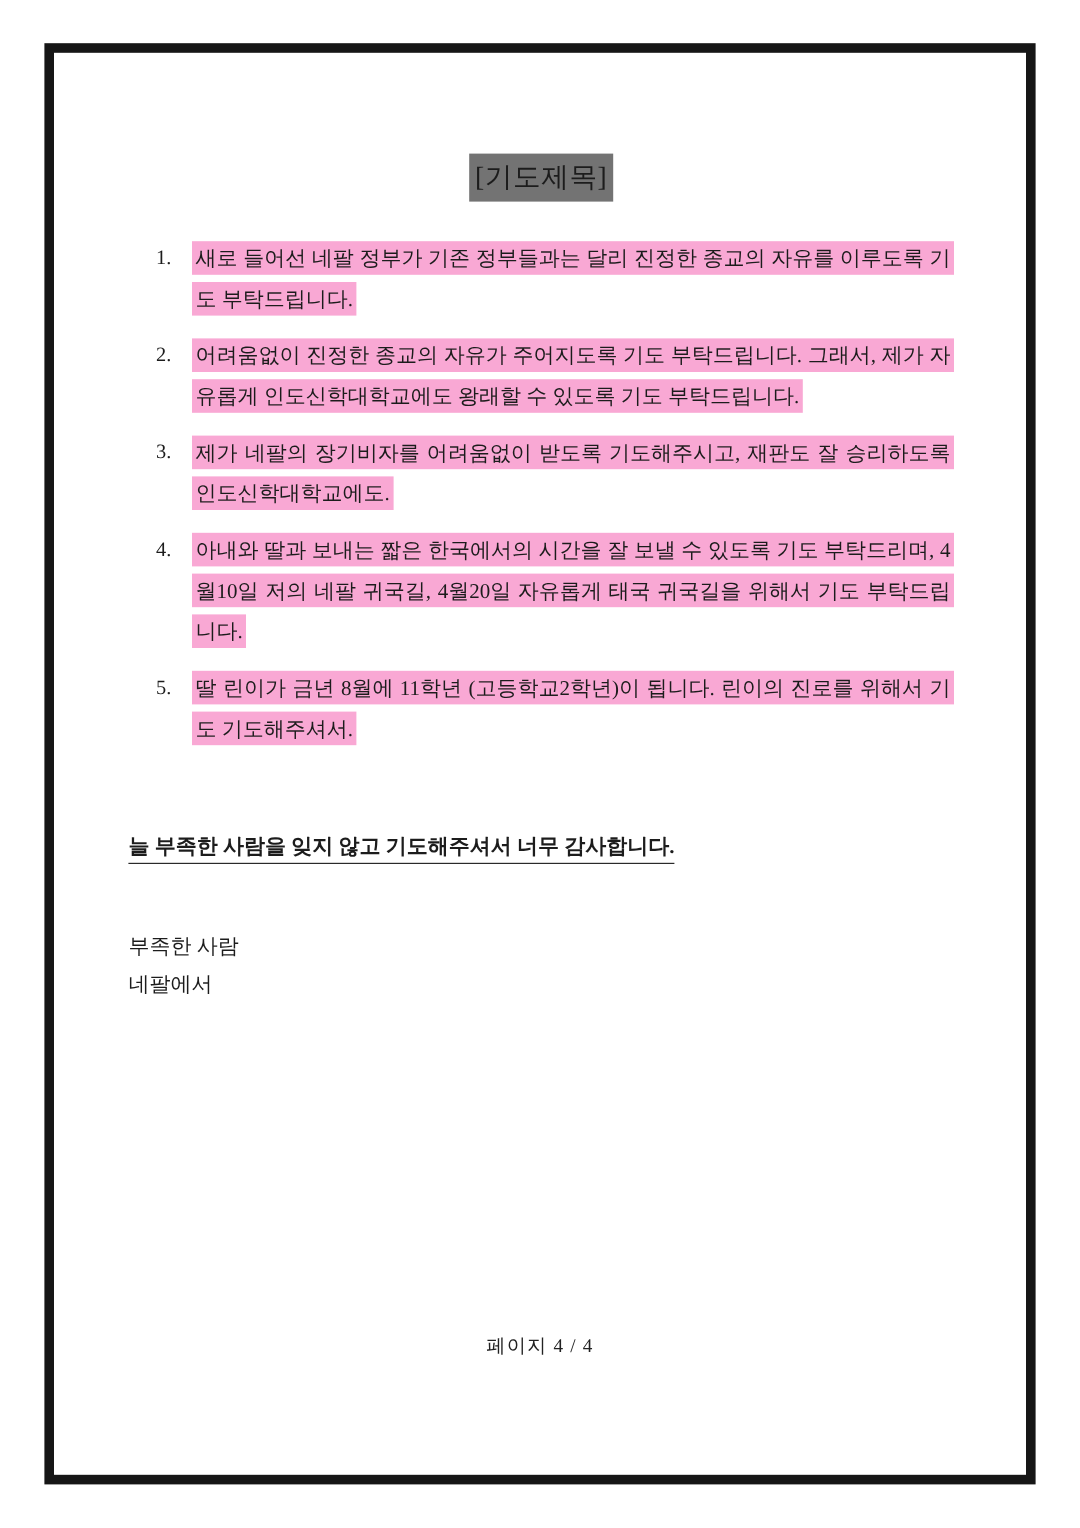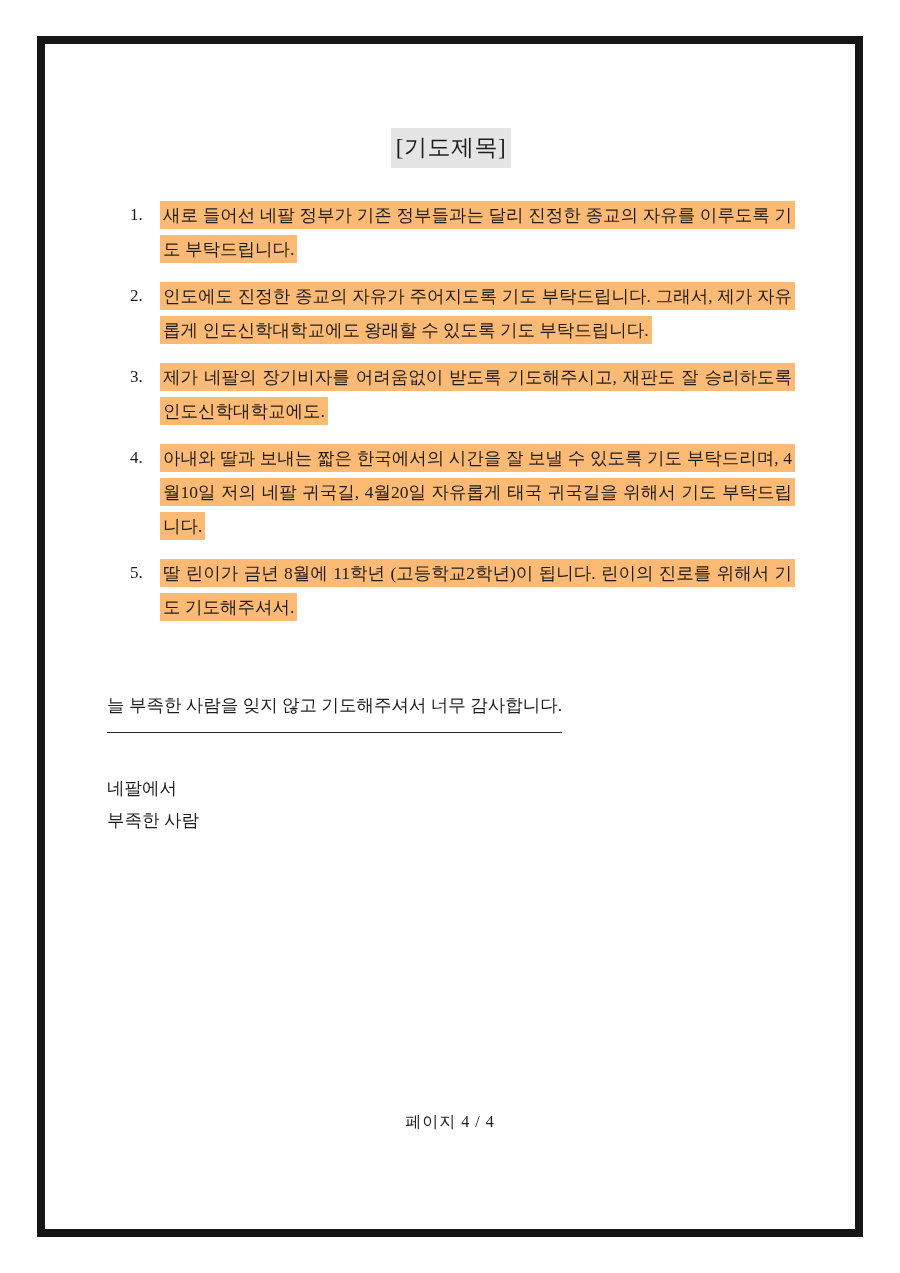--- a/index.html
+++ b/index.html
@@ -25,21 +25,21 @@
   }
   .content {
     padding: 84px 60px 0 62px;
   }
   .title-row {
     text-align: center;
     margin: 0 0 30px 0;
   }
   .title-hl {
     display: inline-block;
-    background: #e5e5e5;
+    background: #737373;
     font-size: 23px;
     line-height: 30px;
     padding: 5px 5px;
     letter-spacing: 0.5px;
   }
   ol.prayer-list {
     list-style: none;
     margin: 0;
     padding: 0 0 0 53px;
   }
@@ -51,33 +51,34 @@
     text-align: justify;
   }
   .num {
     position: absolute;
     left: -30px; top: 0;
     font-size: 17px;
     font-family: "Liberation Serif", serif;
     background: #ffffff;
   }
   .hl {
-    background: #fdba74;
+    background: #f9a8d4;
     padding: 4px 3px;
     -webkit-box-decoration-break: clone;
     box-decoration-break: clone;
   }
   .thanks {
     margin-top: 64px;
     font-size: 17.5px;
     line-height: 34px;
   }
   .thanks .underline {
     border-bottom: 1.5px solid #2a2a2a;
-    padding-bottom: 17px;
+    padding-bottom: 4px;
+    font-weight: bold;
   }
   .sig-block {
     margin-top: 50px;
   }
   .sig-line {
     font-size: 17.5px;
     line-height: 32px;
   }
   .footer {
     position: absolute;
@@ -100,42 +101,42 @@
         <span class="title-hl">[기도제목]</span>
       </div>
 
       <ol class="prayer-list">
         <li>
           <span class="num">1.</span>
           <span class="hl">새로 들어선 네팔 정부가 기존 정부들과는 달리 진정한 종교의 자유를 이루도록 기도 부탁드립니다.</span>
         </li>
         <li>
           <span class="num">2.</span>
-          <span class="hl">인도에도 진정한 종교의 자유가 주어지도록 기도 부탁드립니다. 그래서, 제가 자유롭게 인도신학대학교에도 왕래할 수 있도록 기도 부탁드립니다.</span>
+          <span class="hl">어려움없이 진정한 종교의 자유가 주어지도록 기도 부탁드립니다. 그래서, 제가 자유롭게 인도신학대학교에도 왕래할 수 있도록 기도 부탁드립니다.</span>
         </li>
         <li>
           <span class="num">3.</span>
           <span class="hl">제가 네팔의 장기비자를 어려움없이 받도록 기도해주시고, 재판도 잘 승리하도록 인도신학대학교에도.</span>
         </li>
         <li>
           <span class="num">4.</span>
           <span class="hl">아내와 딸과 보내는 짧은 한국에서의 시간을 잘 보낼 수 있도록 기도 부탁드리며, 4월10일 저의 네팔 귀국길, 4월20일 자유롭게 태국 귀국길을 위해서 기도 부탁드립니다.</span>
         </li>
         <li>
           <span class="num">5.</span>
           <span class="hl">딸 린이가 금년 8월에 11학년 (고등학교2학년)이 됩니다. 린이의 진로를 위해서 기도 기도해주셔서.</span>
         </li>
       </ol>
 
       <div class="thanks">
         <span class="underline">늘 부족한 사람을 잊지 않고 기도해주셔서 너무 감사합니다.</span>
       </div>
 
       <div class="sig-block">
+        <div class="sig-line">부족한 사람</div>
         <div class="sig-line">네팔에서</div>
-        <div class="sig-line">부족한 사람</div>
       </div>
 
     </div>
 
     <div class="footer">페이지 4 / 4</div>
   </div>
 </div>
 
 </body></html>

